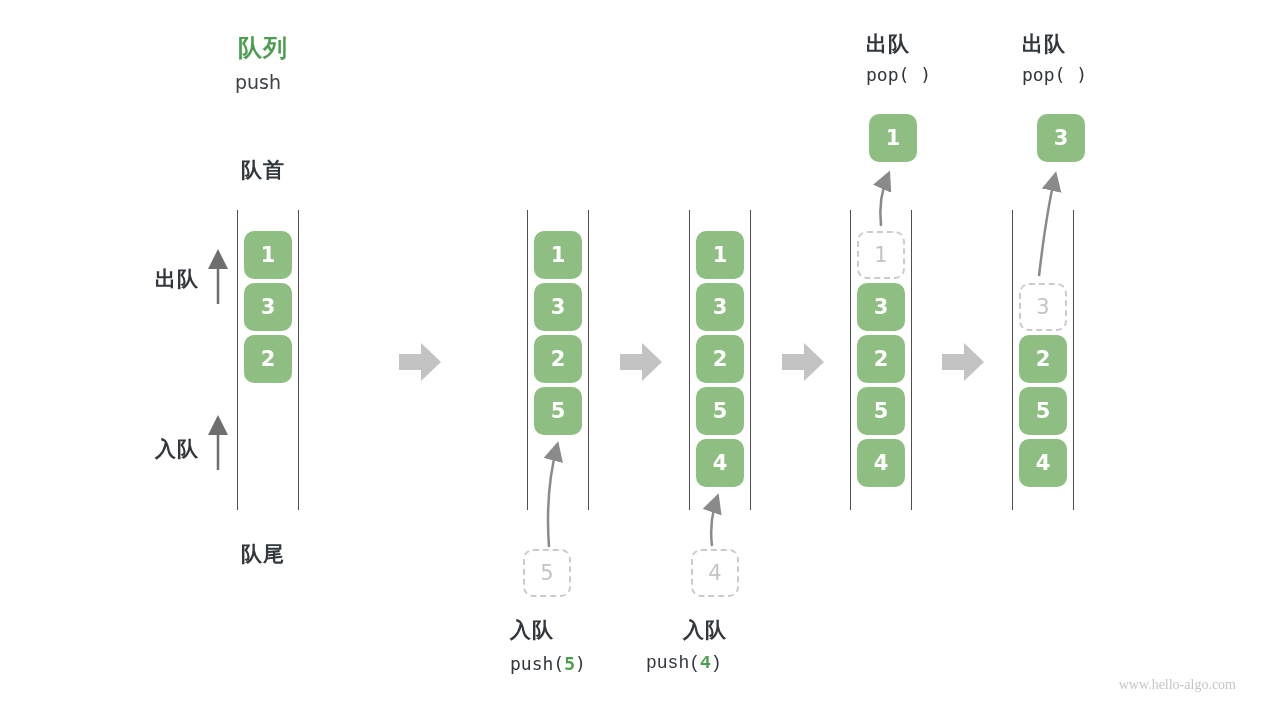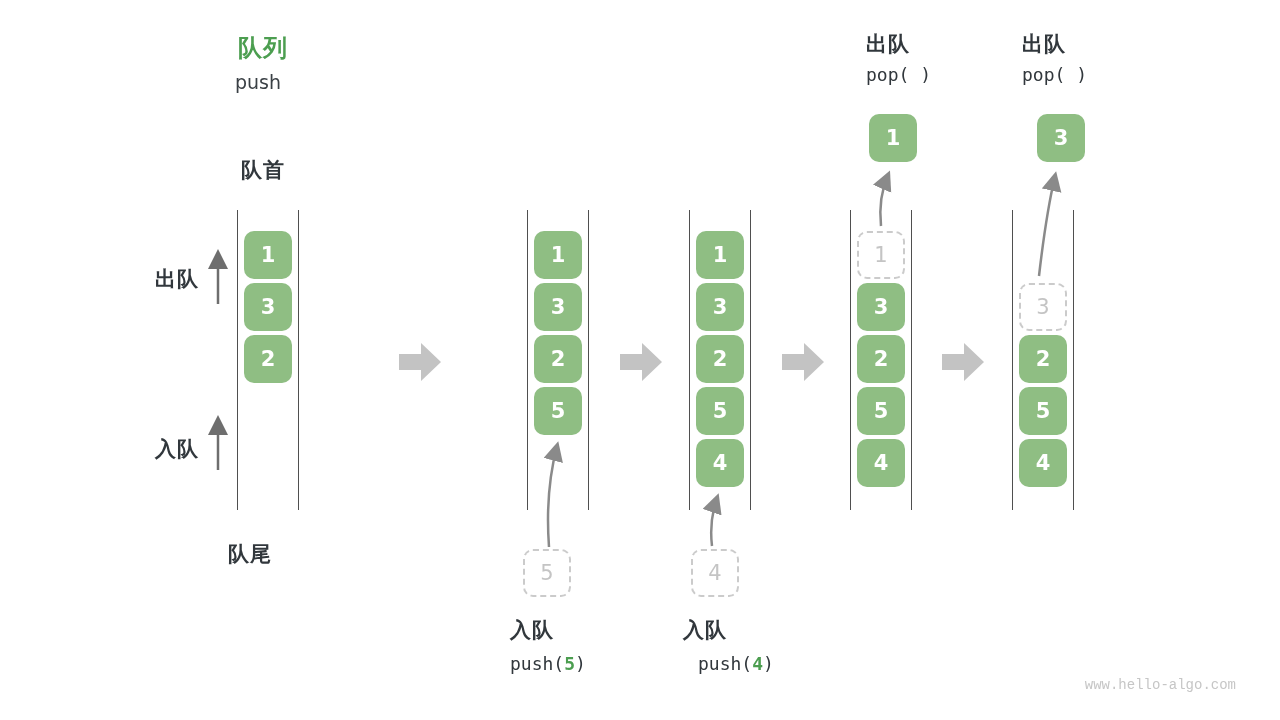--- a/index.html
+++ b/index.html
@@ -39,21 +39,21 @@
   }
 
   .op-zh { font-size: 21px; font-weight: 600; color: #31373C; letter-spacing: 1px; }
   .op-code {
     font-family: "DejaVu Sans Mono", "Liberation Mono", monospace;
     font-size: 18px; color: #31373C;
   }
   .op-code .arg { color: #4C9E50; font-weight: bold; }
 
   .watermark {
-    font-family: Liberation Mono, monospace;
+    font-family: Liberation Serif, serif;
     font-size: 14px; color: #C6C6C6; text-align: right;
   }
 </style>
 </head>
 <body>
 
 <div id="canvas">
 
   <svg id="arrow-layer" width="1280" height="720" viewBox="0 0 1280 720">
     <defs>
@@ -78,21 +78,21 @@
     <path d="M549,547 Q545,492 557,446" fill="none" stroke="#8A8A8A" stroke-width="2.5" marker-end="url(#ah-gray)"></path>
     <path d="M712,546 Q709,521 717,498" fill="none" stroke="#8A8A8A" stroke-width="2.5" marker-end="url(#ah-gray)"></path>
     <path d="M881,226 Q878,198 888,175" fill="none" stroke="#8A8A8A" stroke-width="2.5" marker-end="url(#ah-gray)"></path>
     <path d="M1039,276 Q1046,215 1055,176" fill="none" stroke="#8A8A8A" stroke-width="2.5" marker-end="url(#ah-gray)"></path>
   </svg>
 
   <div class="abs title-zh" style="left:238px; top:32px;">队列</div>
   <div class="abs title-en" style="left:235px; top:71px;">push</div>
 
   <div class="abs zh-label" style="left:241px; top:156px;">队首</div>
-  <div class="abs zh-label" style="left:228px; top:540px;">队尾</div>
+  <div class="abs zh-label" style="left:241px; top:540px;">队尾</div>
   <div class="abs zh-label" style="left:155px; top:265px;">出队</div>
   <div class="abs zh-label" style="left:155px; top:435px;">入队</div>
 
   <div id="columns">
       <div class="abs col-frame" style="left: 237px; top: 210px; width: 62px; height: 300px;"></div>
       <div class="abs box" style="left: 244px; top: 231px;">1</div>
       <div class="abs box" style="left: 244px; top: 283px;">3</div>
       <div class="abs box" style="left: 244px; top: 335px;">2</div>
       <div class="abs col-frame" style="left: 527px; top: 210px; width: 62px; height: 300px;"></div>
       <div class="abs box" style="left: 534px; top: 231px;">1</div>
@@ -103,21 +103,21 @@
       <div class="abs op-zh" style="left: 510px; top: 616px;">入队</div>
       <div class="abs op-code" style="left: 510px; top: 653px;"><span>push(</span><span class="arg">5</span><span>)</span></div>
       <div class="abs col-frame" style="left: 689px; top: 210px; width: 62px; height: 300px;"></div>
       <div class="abs box" style="left: 696px; top: 231px;">1</div>
       <div class="abs box" style="left: 696px; top: 283px;">3</div>
       <div class="abs box" style="left: 696px; top: 335px;">2</div>
       <div class="abs box" style="left: 696px; top: 387px;">5</div>
       <div class="abs box" style="left: 696px; top: 439px;">4</div>
       <div class="abs box dashed" style="left: 691px; top: 549px;">4</div>
       <div class="abs op-zh" style="left: 683px; top: 616px;">入队</div>
-      <div class="abs op-code" style="left: 698px; top: 653px;"><span>push(</span><span class="arg">4</span><span>)</span></div>
+      <div class="abs op-code" style="left: 646px; top: 653px; font-family: Liberation Mono, monospace;"><span>push(</span><span class="arg">4</span><span>)</span></div>
       <div class="abs col-frame" style="left: 850px; top: 210px; width: 62px; height: 300px;"></div>
       <div class="abs box dashed" style="left: 857px; top: 231px;">1</div>
       <div class="abs box" style="left: 857px; top: 283px;">3</div>
       <div class="abs box" style="left: 857px; top: 335px;">2</div>
       <div class="abs box" style="left: 857px; top: 387px;">5</div>
       <div class="abs box" style="left: 857px; top: 439px;">4</div>
       <div class="abs box" style="left: 869px; top: 114px;">1</div>
       <div class="abs op-zh" style="left: 866px; top: 30px;">出队</div>
       <div class="abs op-code" style="left: 866px; top: 64px;">pop( )</div>
       <div class="abs col-frame" style="left: 1012px; top: 210px; width: 62px; height: 300px;"></div>

